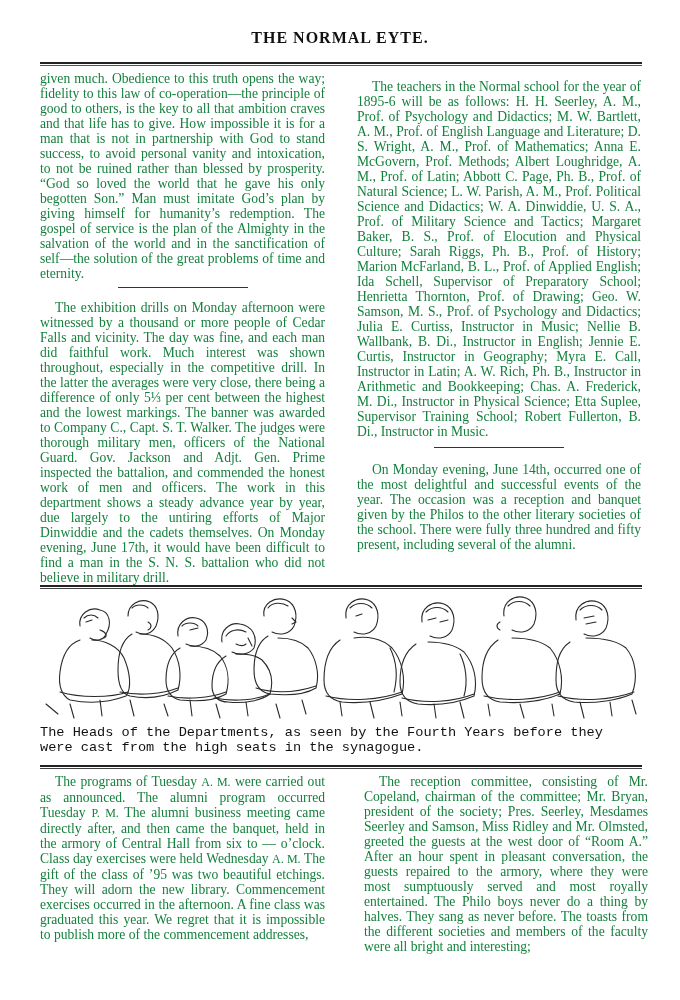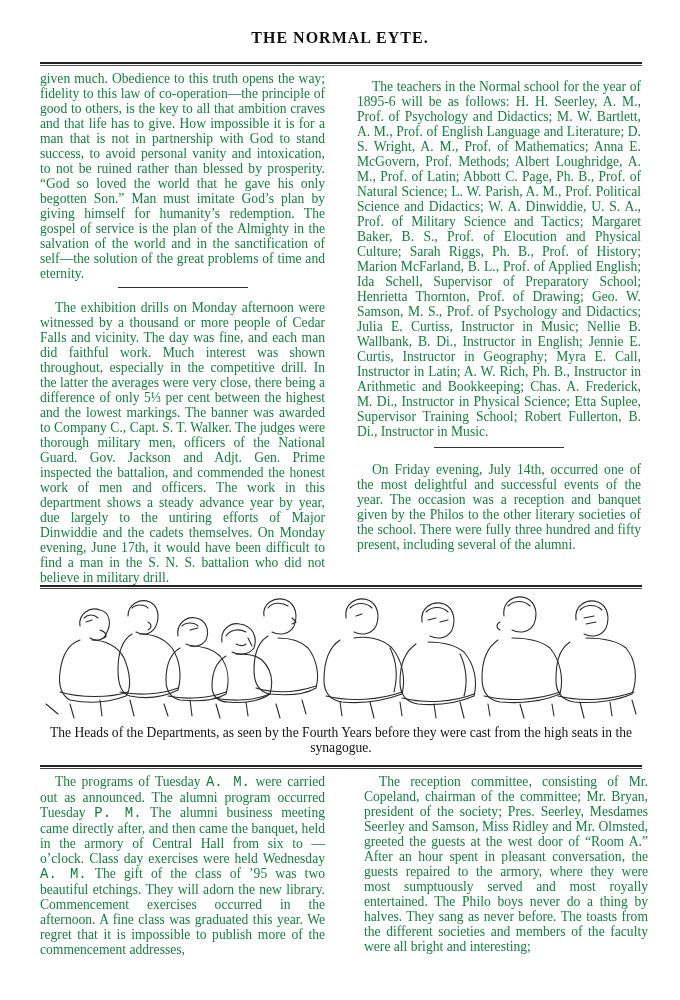--- a/index.html
+++ b/index.html
@@ -12,44 +12,44 @@
   .rule-double { position: absolute; left: 40px; width: 602px; height: 4px;
                  border-top: 2px solid #222; border-bottom: 1px solid #555; box-sizing: border-box; }
   .rule-thick { position: absolute; left: 40px; width: 602px; height: 4px;
                 border-top: 2px solid #222; border-bottom: 1px solid #444; box-sizing: border-box; }
   .col { position: absolute; font-family: "Liberation Serif", serif; font-size: 13.6px;
          line-height: 15px; text-align: justify; color: #15803d; }
   .col p { margin: 0; text-indent: 0; }
   .col p.indent { text-indent: 15px; }
   .divider { height: 1px; background: #333; width: 130px; margin: 6px auto 12px auto; }
   .divider-r { height: 1px; background: #333; width: 130px; margin: 8px auto 14px auto; }
-  .sc { font-variant: small-caps; font-size: 14px; font-family: Liberation Mono, monospace; }
+  .sc { font-variant: small-caps; font-size: 12px; }
   .illus { position: absolute; left: 40px; top: 596px; width: 602px; height: 124px; }
-  .caption { position: absolute; left: 40px; top: 725px; width: 602px; text-align: center;
-             font-family: Liberation Serif, serif; font-size: 13.6px; line-height: 15px;
+  .caption { position: absolute; left: 40px; top: 725px; width: 602px; 
+             font-family: Liberation Mono, monospace; font-size: 13.6px; line-height: 15px;
              color: #111; }
 </style>
 </head>
 <body>
 
 <div class="page">
 
   <div class="masthead">THE NORMAL EYTE.</div>
   <div class="rule-double" style="top:62px;"></div>
 
   <div class="col" style="left:40px; top:71px; width:285px;">
     <p>given much.  Obedience to this truth opens the way; fidelity to this law of co-operation—the principle of good to others, is the key to all that ambition craves and that life has to give.  How impossible it is for a man that is not in partnership with God to stand success, to avoid personal vanity and intoxication, to not be ruined rather than blessed by prosperity.  “God so loved the world that he gave his only begotten Son.” Man must imitate God’s plan by giving himself for humanity’s redemption.  The gospel of service is the plan of the Almighty in the salvation of the world and in the sanctification of self—the solution of the great problems of time and eternity.</p>
     <div class="divider"></div>
     <p class="indent">The exhibition drills on Monday afternoon were witnessed by a thousand or more people of Cedar Falls and vicinity.  The day was fine, and each man did faithful work.  Much interest was shown throughout, especially in the competitive drill.  In the latter the averages were very close, there being a difference of only 5⅓ per cent between the highest and the lowest markings.  The banner was awarded to Company C., Capt. S. T. Walker.  The judges were thorough military men, officers of the National Guard.  Gov. Jackson and Adjt. Gen. Prime inspected the battalion, and commended the honest work of men and officers.  The work in this department shows a steady advance year by year, due largely to the untiring efforts of Major Dinwiddie and the cadets themselves.  On Monday evening, June 17th, it would have been difficult to find a man in the S. N. S. battalion who did not believe in military drill.</p>
   </div>
 
   <div class="col" style="left:357px; top:71px; width:284px;margin-top:8px;">
     <p class="indent">The teachers in the Normal school for the year of 1895-6 will be as follows:  H. H. Seerley, A. M., Prof. of Psychology and Didactics; M. W. Bartlett, A. M., Prof. of English Language and Literature; D. S. Wright, A. M., Prof. of Mathematics; Anna E. McGovern, Prof. Methods; Albert Loughridge, A. M., Prof. of Latin; Abbott C. Page, Ph. B., Prof. of Natural Science; L. W. Parish, A. M., Prof. Political Science and Didactics; W. A. Dinwiddie, U. S. A., Prof. of Military Science and Tactics; Margaret Baker, B. S., Prof. of Elocution and Physical Culture; Sarah Riggs, Ph. B., Prof. of History; Marion McFarland, B. L., Prof. of Applied English; Ida Schell, Supervisor of Preparatory School; Henrietta Thornton, Prof. of Drawing; Geo. W. Samson, M. S., Prof. of Psychology and Didactics; Julia E. Curtiss, Instructor in Music; Nellie B. Wallbank, B. Di., Instructor in English; Jennie E. Curtis, Instructor in Geography; Myra E. Call, Instructor in Latin; A. W. Rich, Ph. B., Instructor in Arithmetic and Bookkeeping; Chas. A. Frederick, M. Di., Instructor in Physical Science; Etta Suplee, Supervisor Training School; Robert Fullerton, B. Di., Instructor in Music.</p>
     <div class="divider-r"></div>
-    <p class="indent">On Friday evening, July 14th, occurred one of the most delightful and successful events of the year.  The occasion was a reception and banquet given by the Philos to the other literary societies of the school.  There were fully three hundred and fifty present, including several of the alumni.</p>
+    <p class="indent">On Monday evening, June 14th, occurred one of the most delightful and successful events of the year.  The occasion was a reception and banquet given by the Philos to the other literary societies of the school.  There were fully three hundred and fifty present, including several of the alumni.</p>
   </div>
 
   <div class="rule-thick" style="top:585px;"></div>
 
   <svg class="illus" viewBox="0 0 602 124" fill="none" stroke="#2a2a2a" stroke-width="1.1" stroke-linecap="round" stroke-linejoin="round">
 
     <g>
       <path d="M6 108 L18 118 M30 108 L34 122 M60 104 L62 120 M90 104 L94 120 M124 108 L128 120 M150 104 L152 120 M176 108 L180 122 M206 106 L208 120 M236 108 L240 122 M262 104 L266 118 M300 106 L302 120 M330 106 L334 122 M360 106 L362 120 M394 108 L396 122 M420 106 L424 122 M448 108 L450 120 M480 108 L484 122 M512 108 L514 120 M540 106 L544 122 M570 106 L572 120 M592 104 L596 118"></path>
     </g>
 

